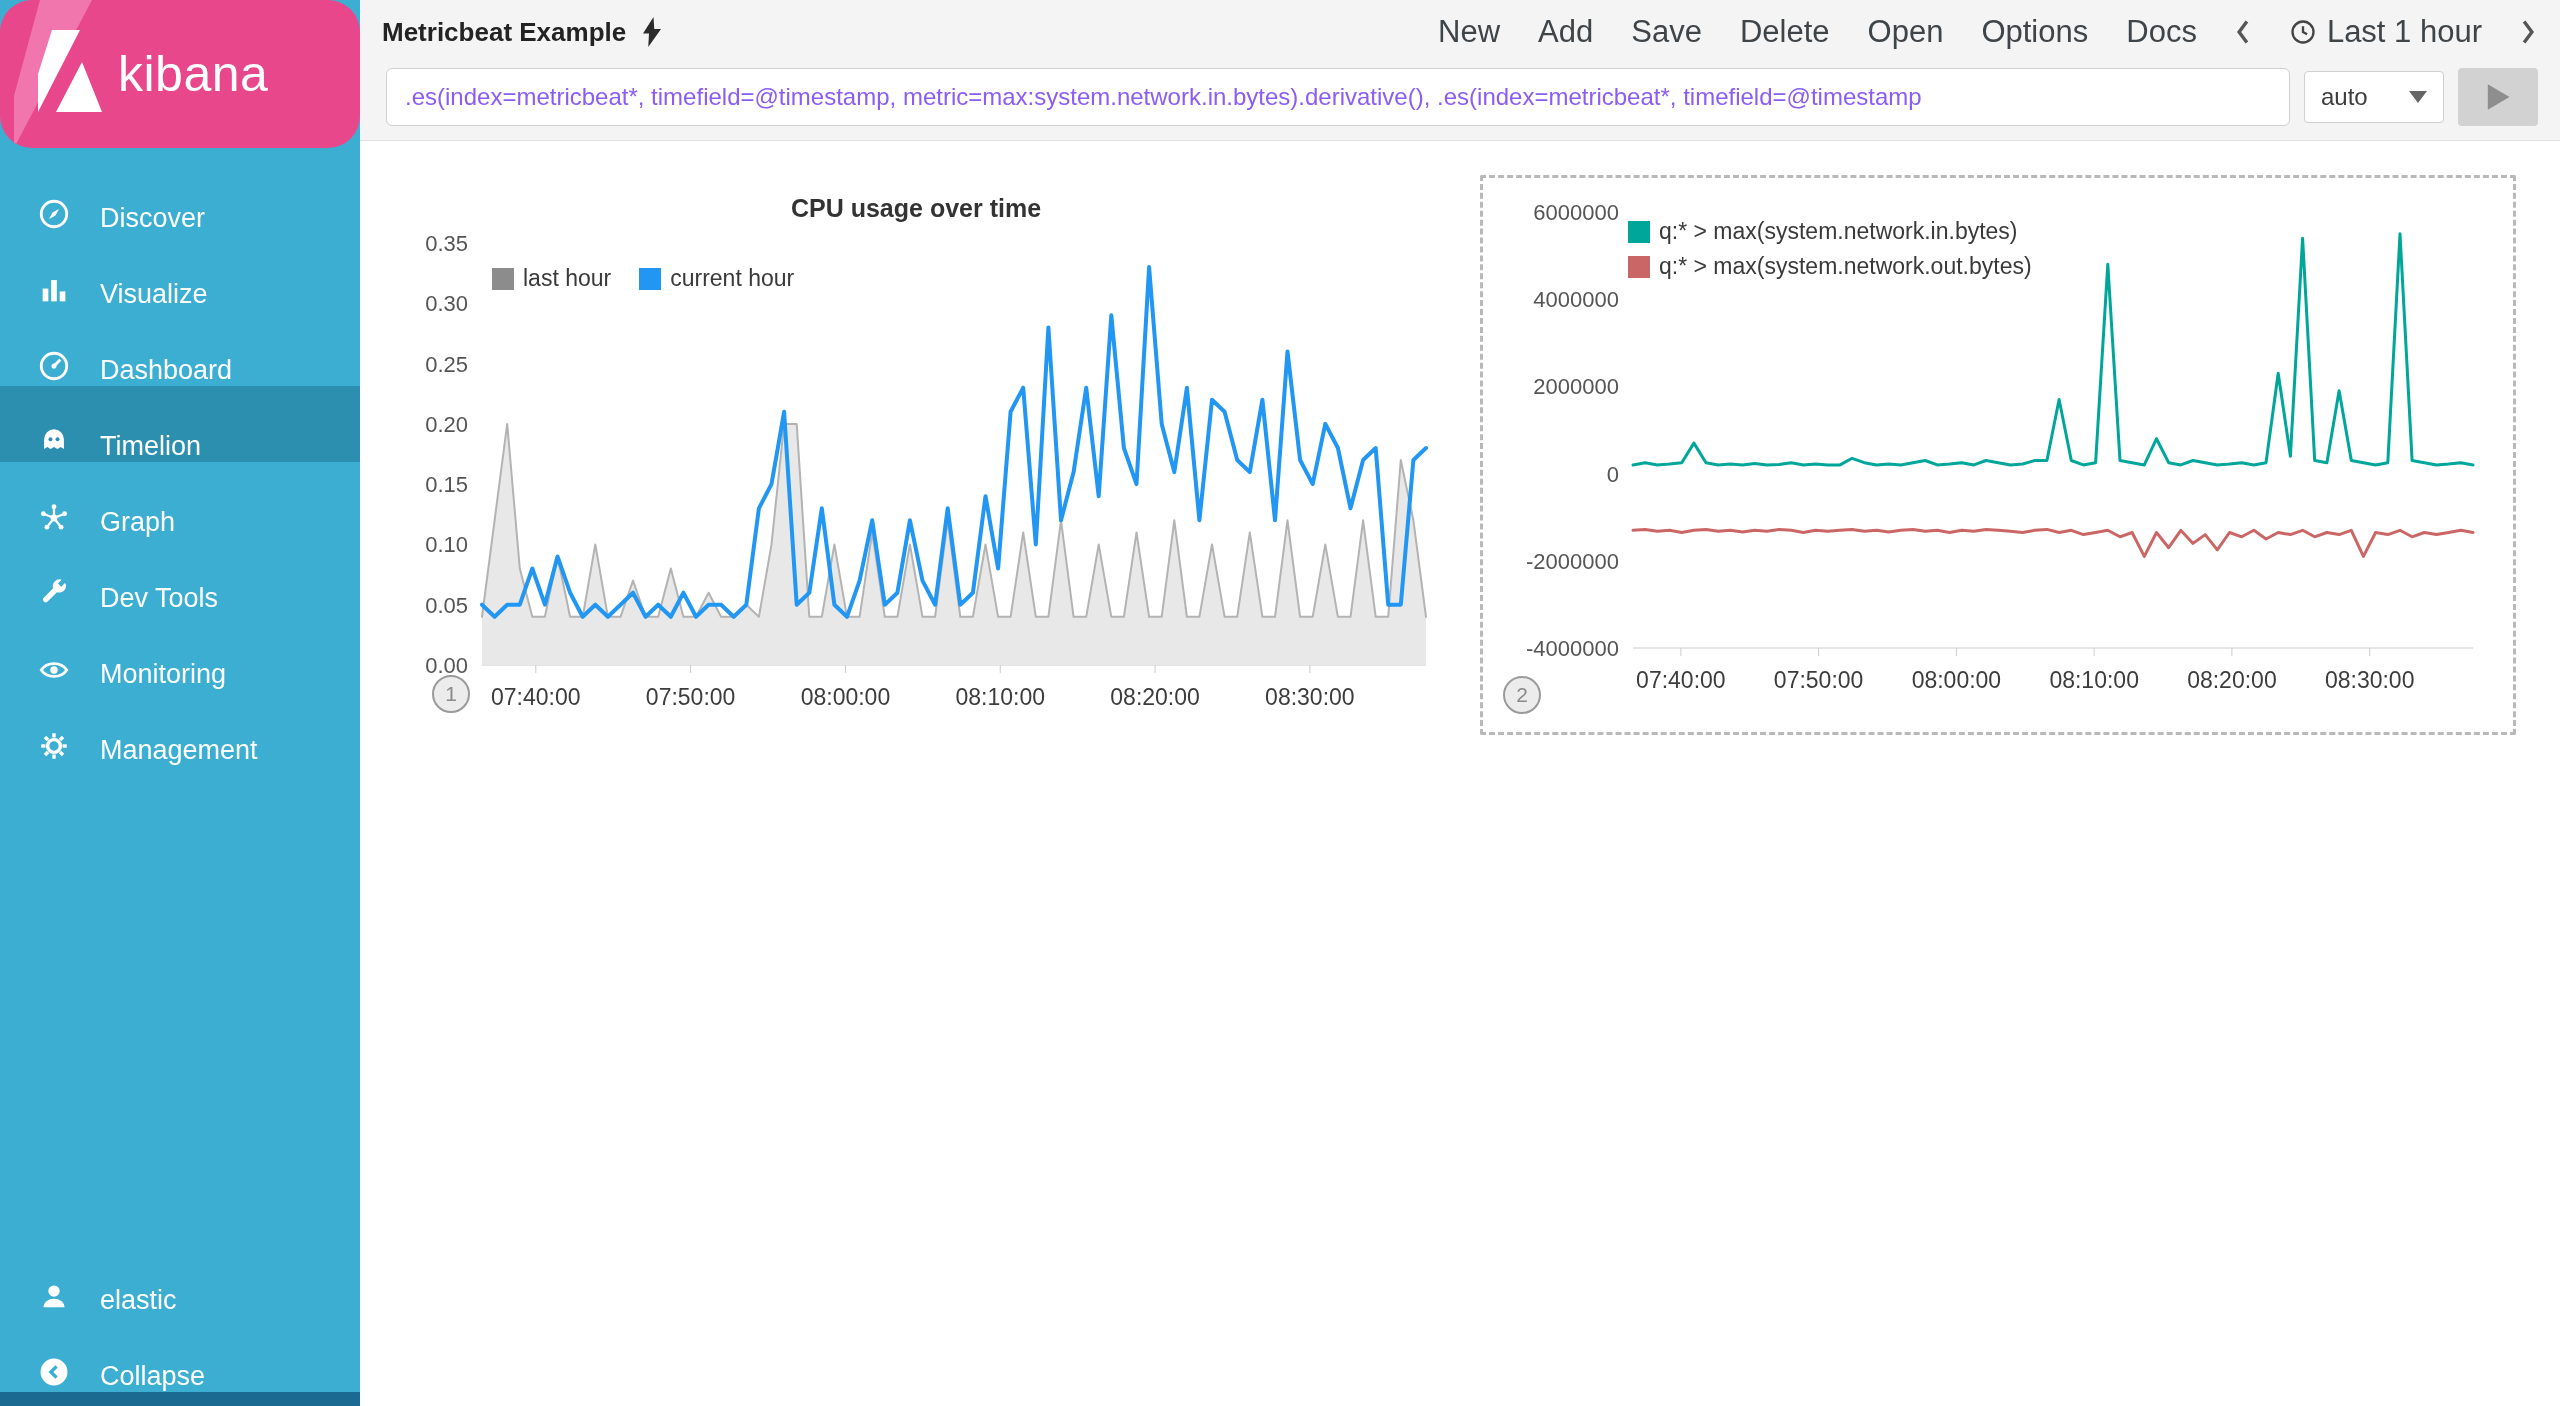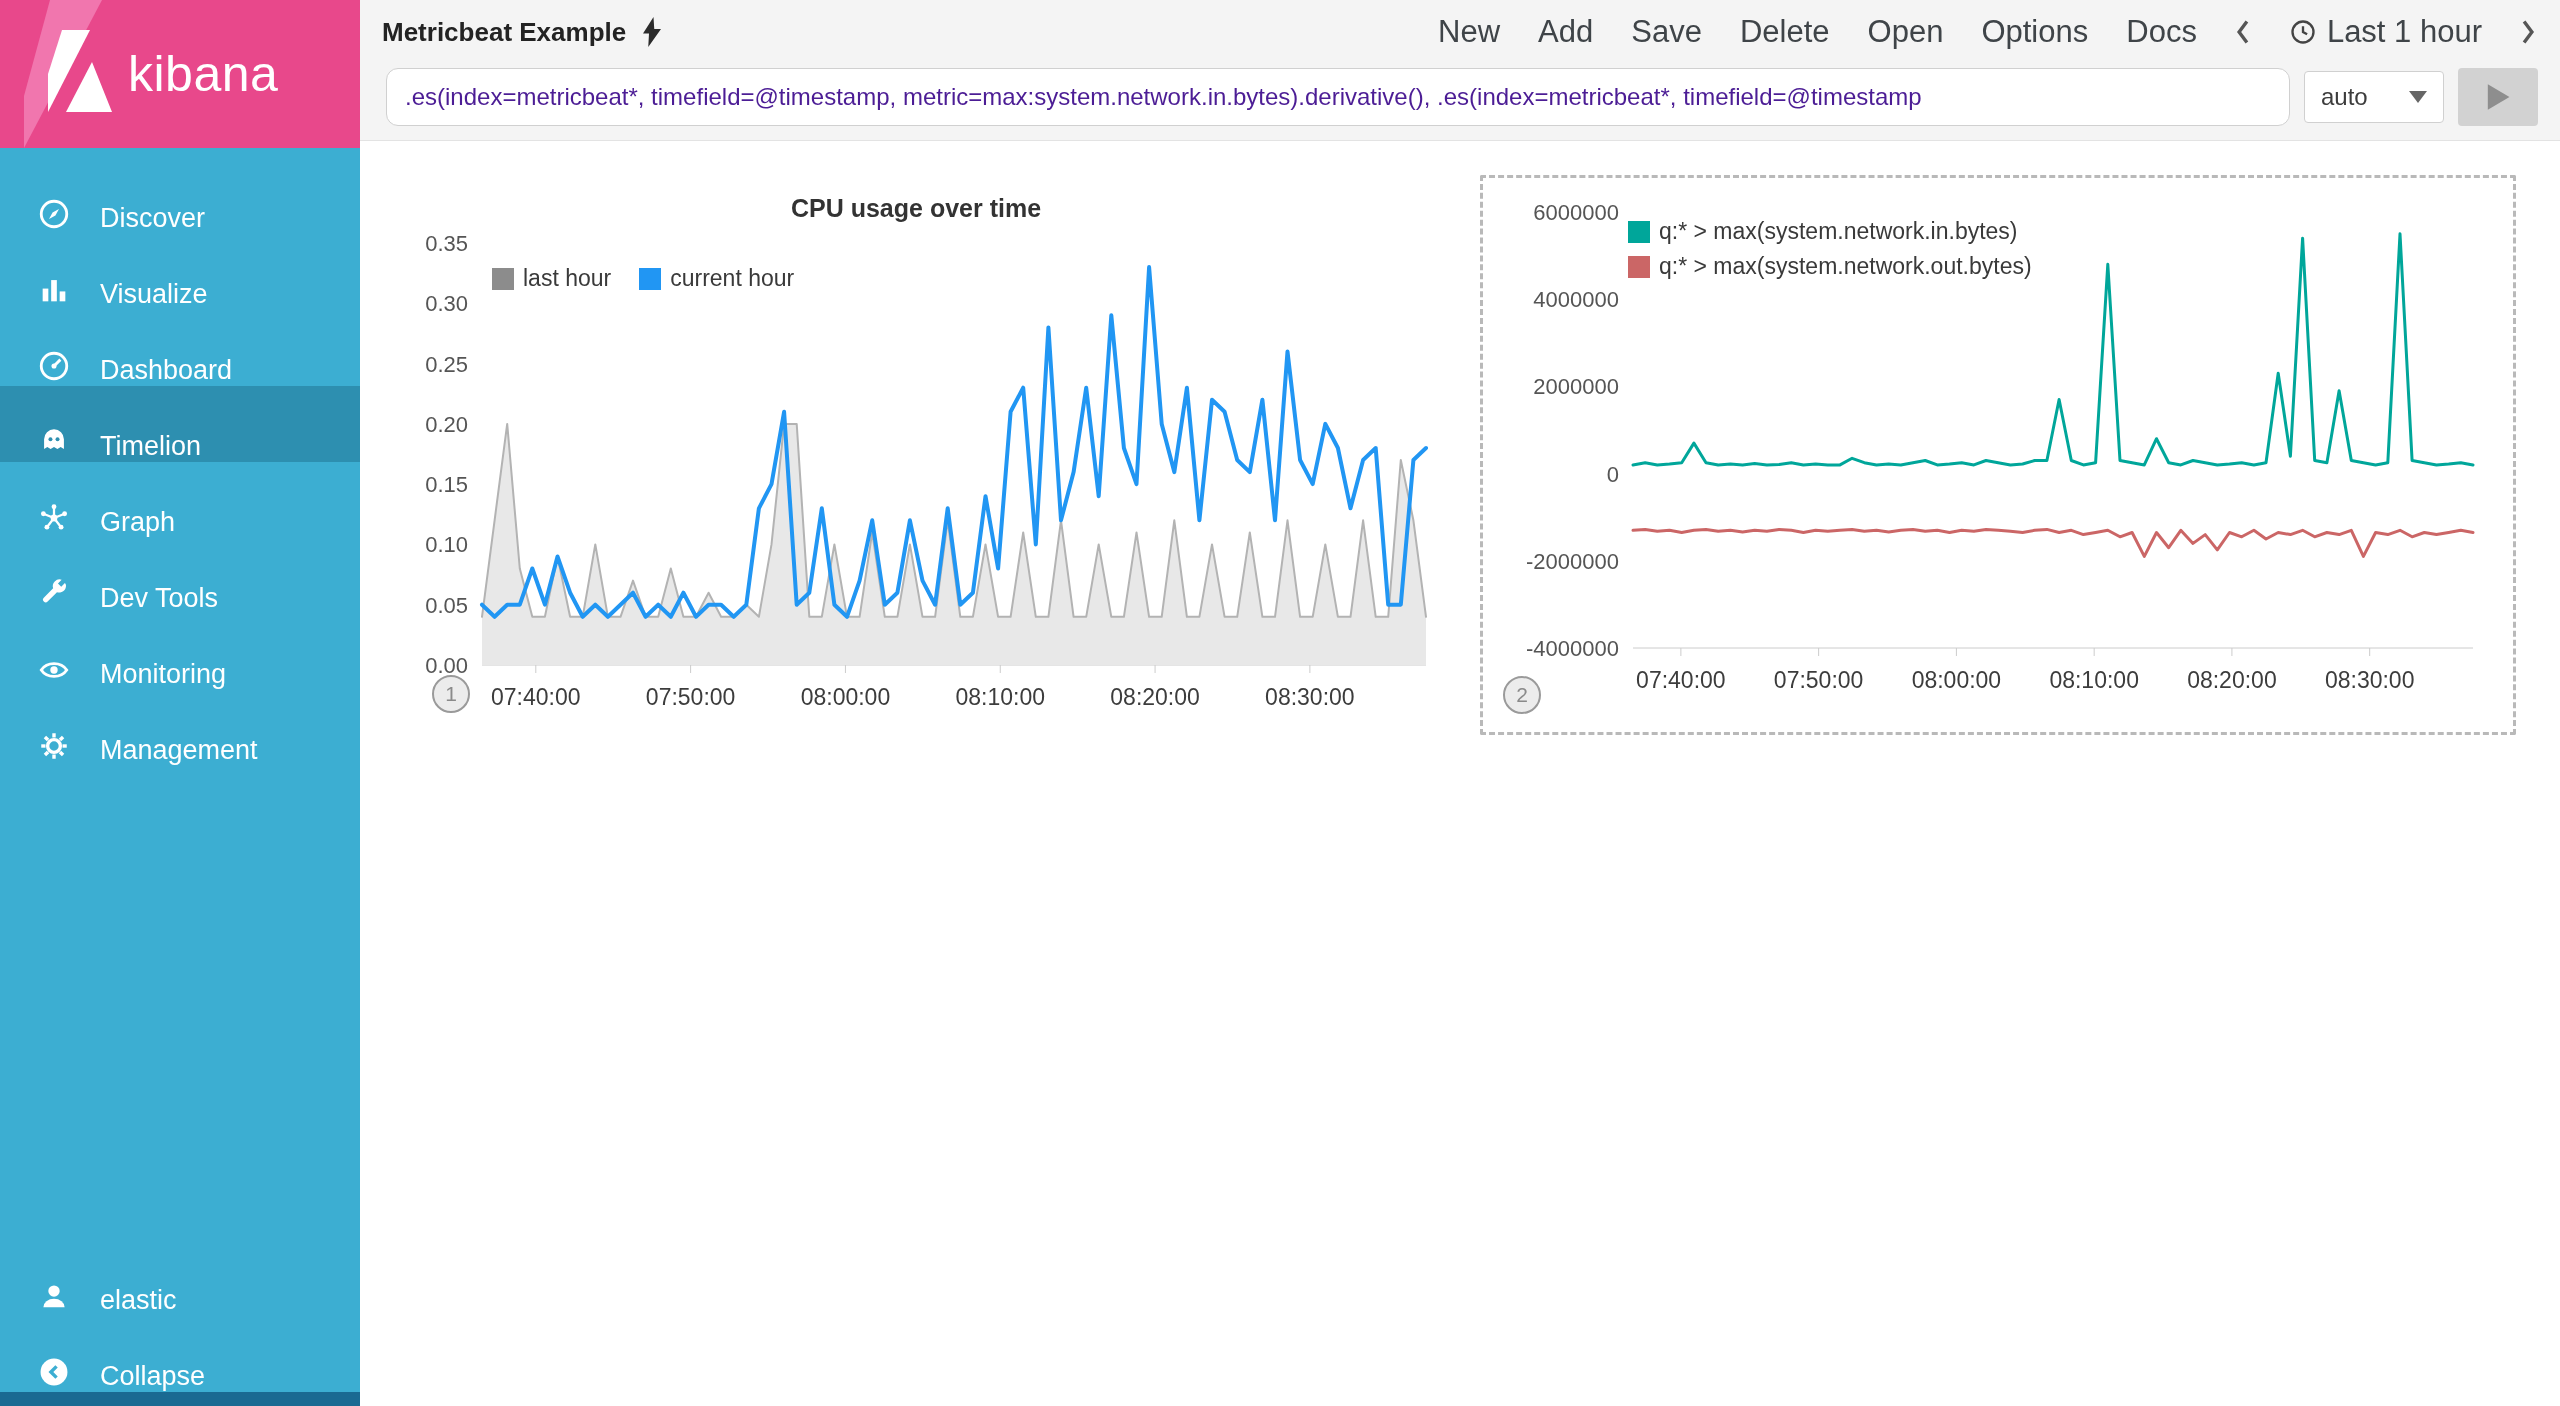--- a/index.html
+++ b/index.html
@@ -4,21 +4,21 @@
 <style>
   * { box-sizing: border-box; }
   html,body { margin:0; width:2560px; height:1406px; overflow:hidden;
     font-family:"Liberation Sans", sans-serif; background:#fff; }
   body { display:flex; }
 
   
   .sidebar { width:360px; flex:0 0 360px; background:#3caed2; color:#fff;
     display:flex; flex-direction:column; height:1406px; }
   .logo { height:148px; background:#e8488b; display:flex; align-items:center;
-    padding-left:24px; overflow:hidden; cursor:pointer; }
+    padding-left:14px; overflow:hidden; cursor:pointer;border-radius:32px; }
   .logo-text { font-size:50px; color:#fff; margin-left:4px; letter-spacing:.5px; }
   .nav { flex:1; padding-top:10px; }
   .nav-item { height:76px; display:flex; align-items:flex-end; padding-left:34px;
     gap:26px; font-size:27px; cursor:pointer; }
   .nav-item.selected { background:#2d8fb0; }
   .icon { width:40px; height:40px; display:flex; align-items:center; justify-content:center; flex:0 0 40px; }
   .side-footer { }
   .bottom-strip { height:14px; background:#1a6a92; }
 
   
@@ -27,22 +27,22 @@
   .topbar { height:64px; display:flex; align-items:center; justify-content:space-between;
     padding:0 24px 0 22px; }
   .app-title { display:flex; align-items:center; gap:14px; font-size:26px;
     font-weight:bold; color:#232323; }
   .topnav { display:flex; align-items:center; gap:38px; font-size:31px; color:#3f4448; }
   .topnav-item { cursor:pointer; }
   .chev { display:flex; align-items:center; cursor:pointer; }
   .timepicker { display:flex; align-items:center; gap:10px; cursor:pointer; }
 
   .querybar { display:flex; align-items:center; gap:14px; padding:4px 22px 14px 26px; }
-  .query-input { flex:1; height:58px; border:1px solid #d0d0d0; border-radius:12px;
-    background:#fff; padding:0 18px; font-size:24px; color:#4c1d95;
+  .query-input { flex:1; height:58px; border:1px solid #d0d0d0; border-radius:6px;
+    background:#fff; padding:0 18px; font-size:24px; color:#8b5cf6;
     font-family:"Liberation Sans", sans-serif; outline:none; }
   .interval { width:140px; height:52px; background:#fff; border:1px solid #d0d0d0;
     border-radius:4px; display:flex; align-items:center; justify-content:space-between;
     padding:0 16px; font-size:24px; color:#3c3c3c; cursor:pointer; }
   .play-btn { width:80px; height:58px; background:#d2d2d2; border:none; border-radius:4px;
     display:flex; align-items:center; justify-content:center; cursor:pointer; }
 
   
   .charts { flex:1; background:#fff; padding:34px 36px; display:flex; gap:44px;
     align-items:flex-start; }

